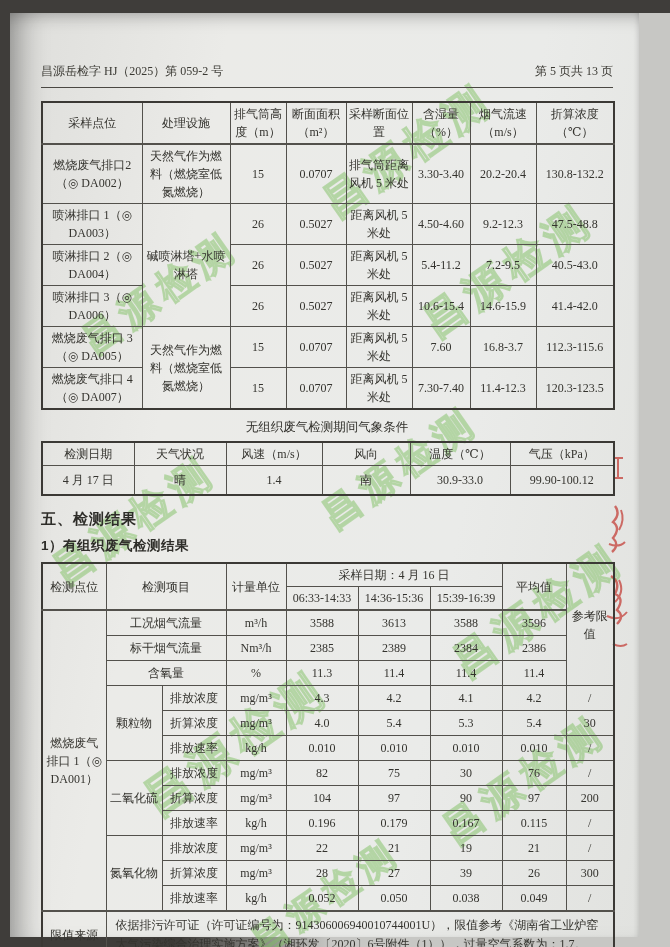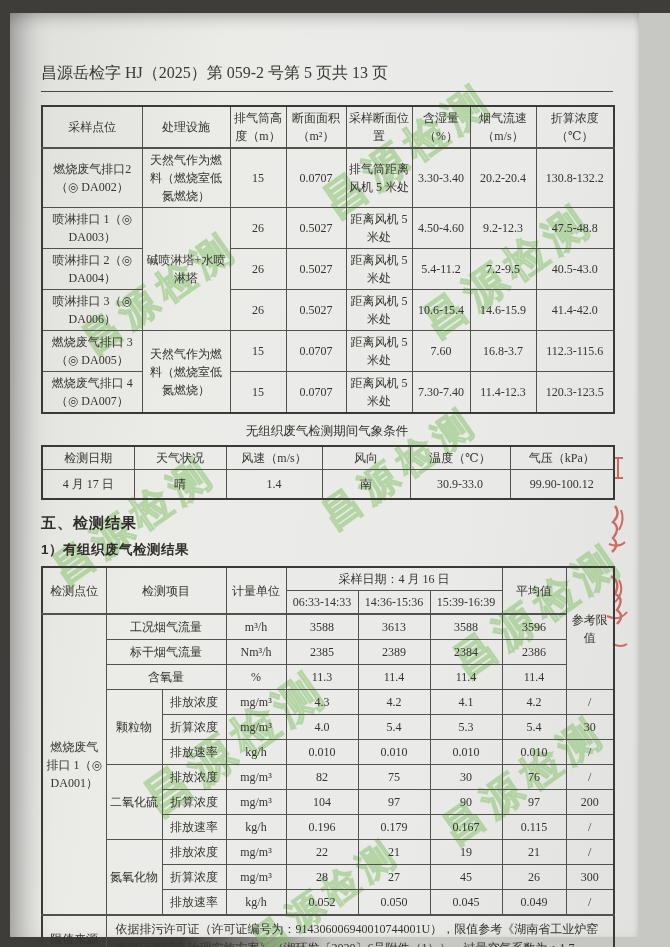--- a/index.html
+++ b/index.html
@@ -13,21 +13,21 @@
   .edge-left{position:absolute;left:0;top:0;width:10px;height:947px;background:#3f3d3a;}
   .edge-bottom{position:absolute;left:0;top:937px;width:330px;height:10px;
     background:linear-gradient(to right,#3f3d3a 55%,rgba(63,61,58,0));}
   .page{
     position:absolute;left:10px;top:13px;width:629px;height:924px;
     background:linear-gradient(100deg,#dededb 0%,#ebebe8 28%,#eaebe9 68%,#e1e2df 100%);
     box-shadow:inset 30px 0 30px -22px rgba(0,0,0,.38), inset 0 16px 18px -14px rgba(0,0,0,.28),
                inset -4px 0 6px -4px rgba(0,0,0,.18);
   }
   .content{position:absolute;left:31px;top:50px;width:572px;}
-  .hdr{display:flex;font-size:16px;color:#3a3933;}
+  .hdr{display:flex;justify-content:space-between;font-size:12px;color:#3a3933;}
   .hdr-rule{border:none;border-top:1.6px solid #4a4843;margin:7px 0 0 0;}
 
   table{border-collapse:collapse;width:572px;table-layout:fixed;}
   td,th{border:1px solid #53514c;font-size:12px;font-weight:normal;
         text-align:center;vertical-align:middle;padding:2px 2px;line-height:1.5;color:#34332e;}
   .t-outer{border:2.5px solid #3b3935;}
   .thickb td,.thickb th{border-bottom-width:2.2px;}
   .thickt td{border-top-width:2.2px;margin-top:26px;}
 
   #t1{margin-top:13px;padding-left:36px;}
@@ -319,30 +319,30 @@
         <td>21</td>
         <td>19</td>
         <td>21</td>
         <td>/</td>
       </tr>
       <tr>
         <td>折算浓度</td>
         <td>mg/m³</td>
         <td>28</td>
         <td>27</td>
-        <td>45</td>
+        <td>39</td>
         <td>26</td>
         <td>300</td>
       </tr>
       <tr>
         <td>排放速率</td>
         <td>kg/h</td>
         <td>0.052</td>
         <td>0.050</td>
-        <td>0.045</td>
+        <td>0.038</td>
         <td>0.049</td>
         <td>/</td>
       </tr>
 
       <tr class="thickt">
         <td>限值来源</td>
         <td colspan="8" class="note-text">依据排污许可证（许可证编号为：914306006940010744001U），限值参考《湖南省工业炉窑大气污染综合治理实施方案》（湘环发〔2020〕6号附件（1）），过量空气系数为：1.7。</td>
       </tr>
     </tbody>
       </table>

